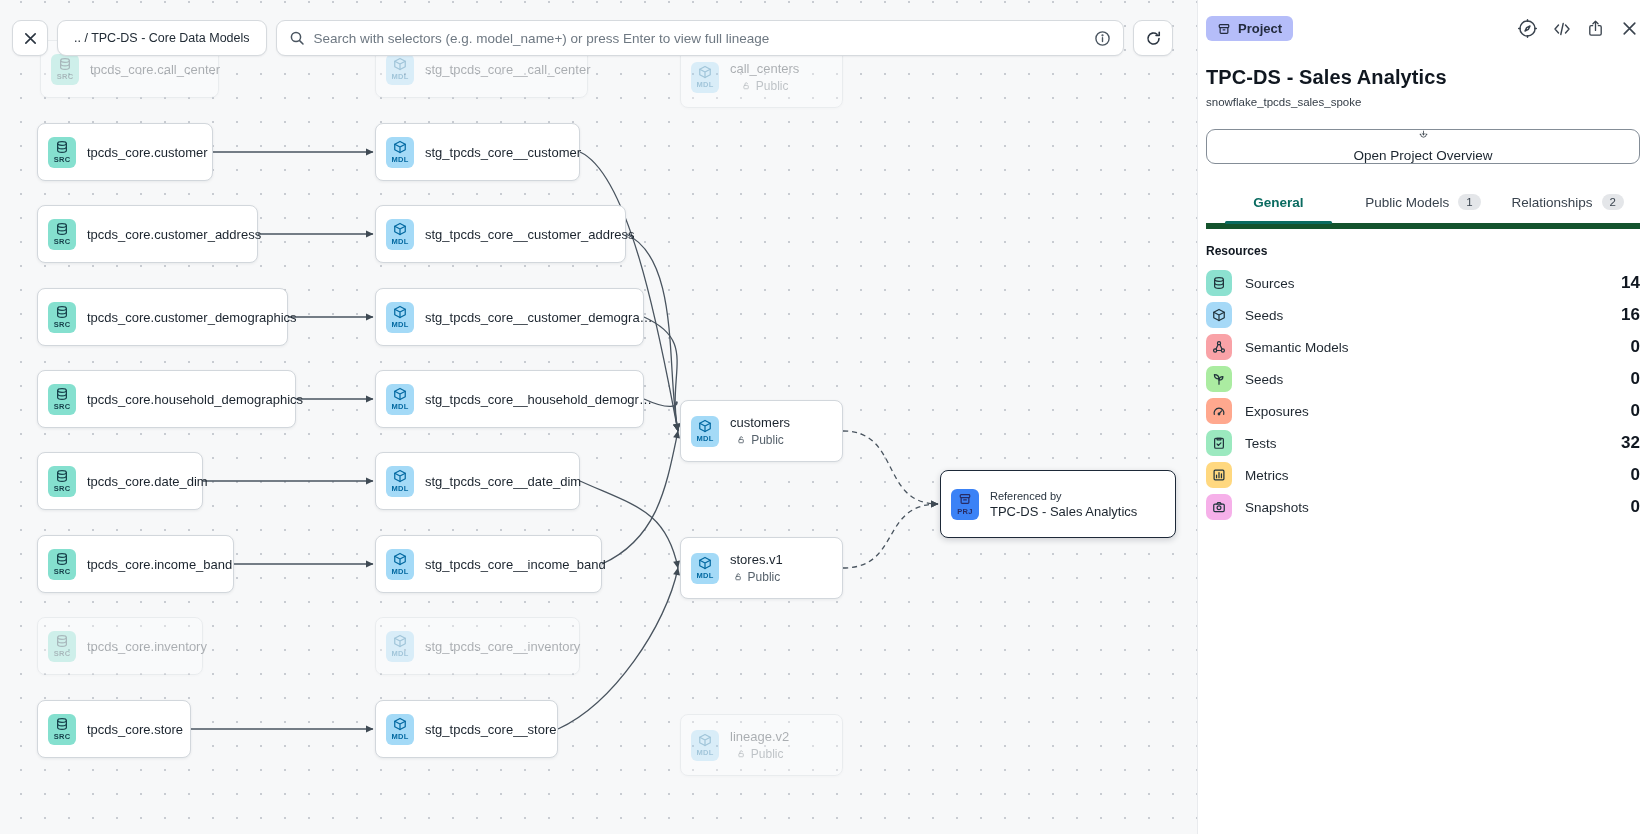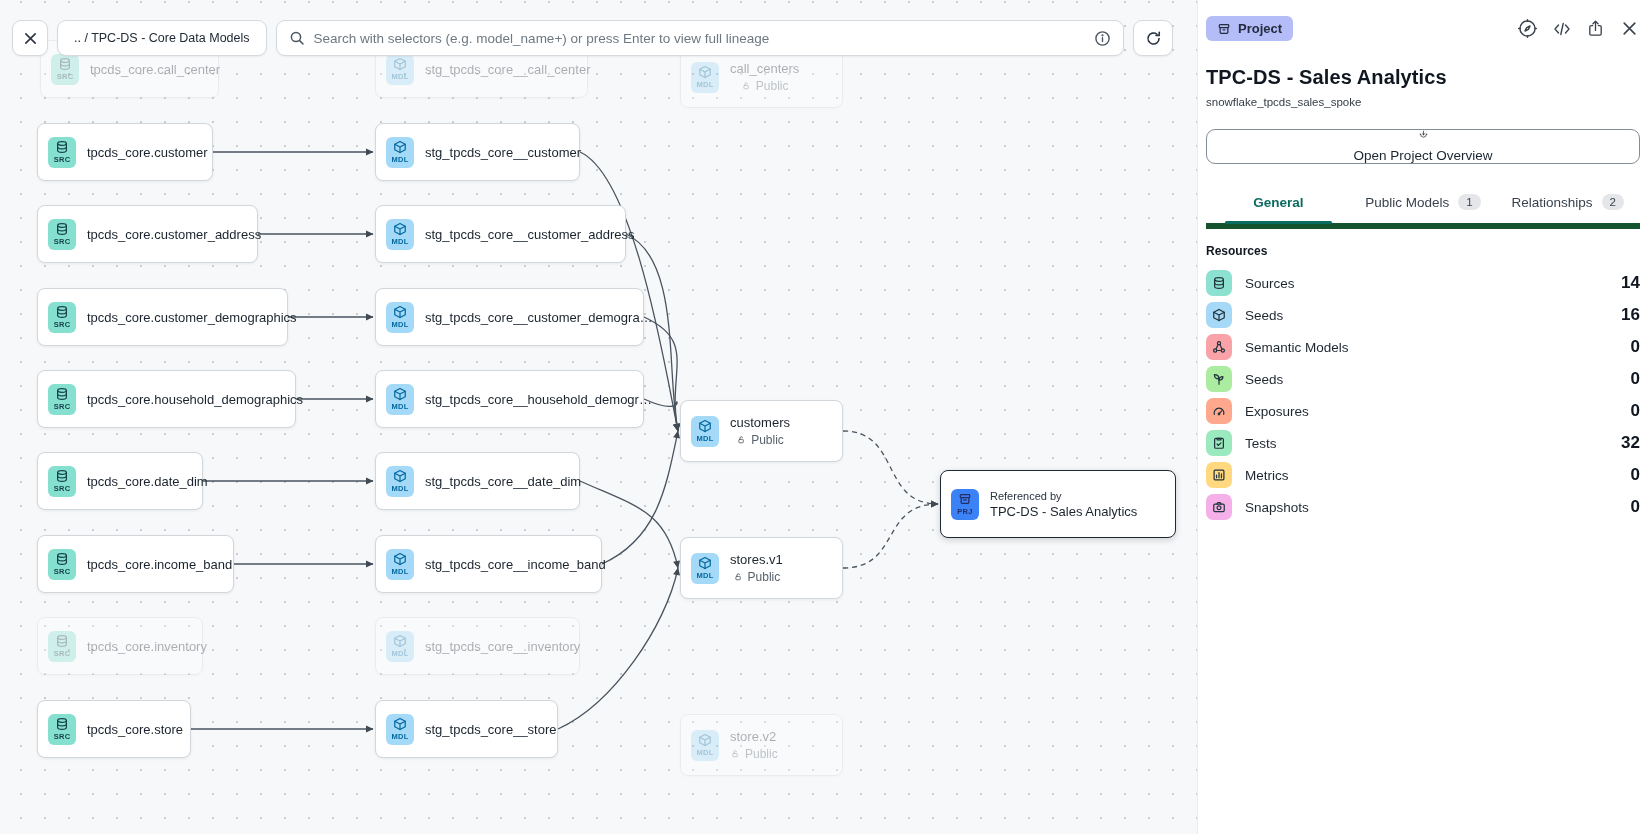--- a/index.html
+++ b/index.html
@@ -384,21 +384,21 @@
       </div>
       <div class="node faded" style="left: 680px; top: 714px; width: 163px; height: 62px;">
         <span class="tile mdl">
           <svg width="14" height="14" viewBox="0 0 16 16" fill="none" stroke="currentColor" stroke-width="1.4" stroke-linecap="round" stroke-linejoin="round">
             <path d="M8 1.7l6 3.2v6.2l-6 3.2-6-3.2V4.9z"></path>
             <path d="M2 4.9l6 3.1 6-3.1M8 8v6.3"></path>
           </svg>
           <span class="tlab">MDL</span>
         </span>
         <span class="ncol">
-          <span class="nlabel">store.v2</span>
+          <span class="nlabel">lineage.v2</span>
           <span class="nsub">
             <span>
               <svg width="10" height="10" viewBox="0 0 16 16" fill="none" stroke="currentColor" stroke-width="1.4" stroke-linecap="round" stroke-linejoin="round">
                 <rect x="4.6" y="7" width="7" height="5.4" rx="1"></rect>
                 <path d="M6.4 7V4.9a2.1 2.1 0 0 1 4-.9"></path>
               </svg>
             </span>
             <span>Public</span>
           </span>
         </span>

